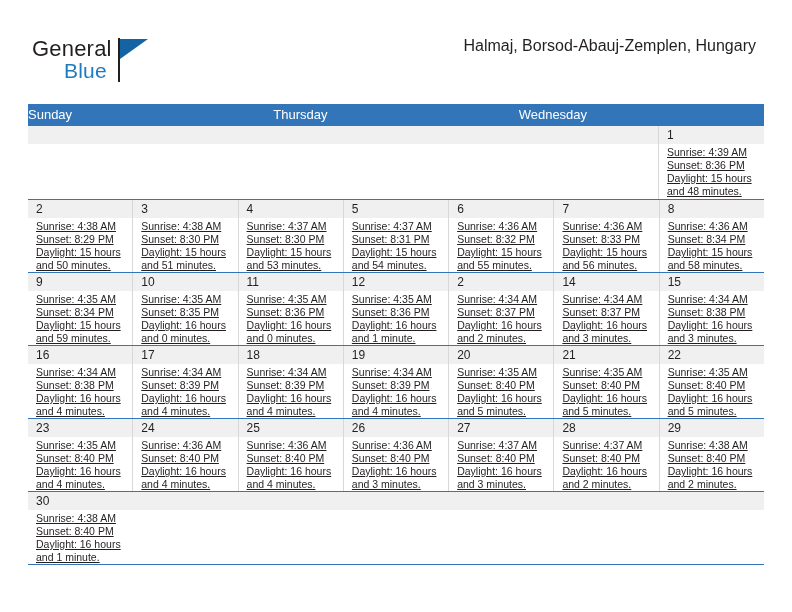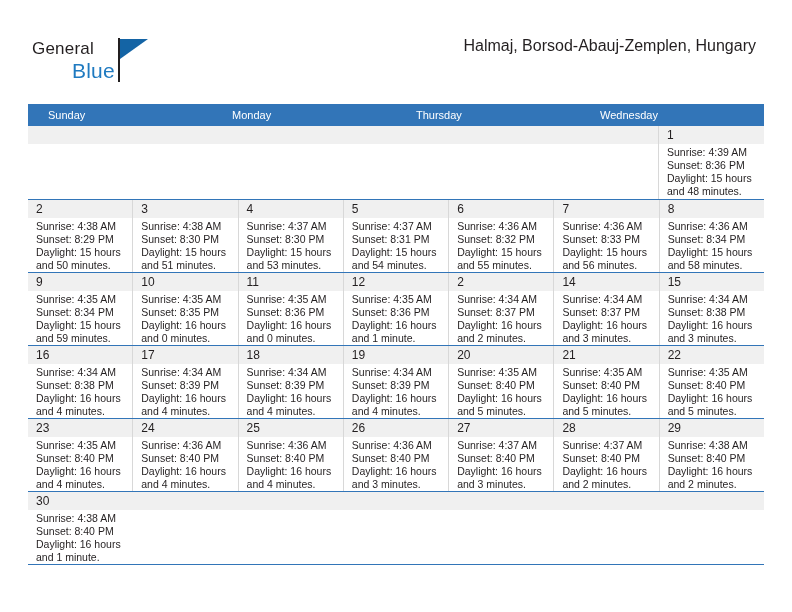--- a/index.html
+++ b/index.html
@@ -33,29 +33,29 @@
     position: absolute;
     left: 32px;
     top: 36px;
     width: 160px;
     height: 56px;
   }
   .brand-general {
     position: absolute;
     left: 0;
     top: 0;
-    font-size: 17px;
+    font-size: 22px;
     letter-spacing: 0.2px;
     color: #231f20;
     line-height: 26px;
     font-family: "Liberation Sans", sans-serif;
   }
   .brand-blue {
     position: absolute;
-    left: 40px;
+    left: 32px;
     top: 22px;
     font-size: 21px;
     letter-spacing: 0.2px;
     color: #1f7ac0;
     line-height: 26px;
     font-family: "Liberation Sans", sans-serif;
   }
   .brand-flag {
     position: absolute;
     left: 88px;
@@ -104,23 +104,23 @@
     width: 736px;
   }
   .cal-head {
     display: flex;
     background: #3275b8;
     height: 22px;
   }
   .cal-head .hcell {
     flex: 1 1 0;
     color: #ffffff;
-    font-size: 11px;
+    font-size: 13px;
     line-height: 22px;
-    padding-left: 20px;
+    padding-left: 0;
     box-sizing: border-box;
     white-space: nowrap;
     overflow: hidden;
   }
 
   .week {
     position: relative;
     border-top: 1.5px solid #3275b8;
     height: 73px;
     box-sizing: border-box;
@@ -157,20 +157,21 @@
   }
   .daynum {
     position: relative;
     height: 18px;
     line-height: 18px;
     font-size: 12px;
     color: #231f20;
   }
   .lines {
     margin-top: 2px;
+    text-decoration: underline;
   }
   .lines div {
     font-size: 10.5px;
     line-height: 13px;
     color: #231f20;
     white-space: nowrap;
   }
   .bottom-rule {
     border-top: 1.5px solid #3275b8;
     width: 736px;
@@ -192,21 +193,20 @@
 
     <div class="title-block">
       <div class="cal-subtitle">Halmaj, Borsod-Abauj-Zemplen, Hungary</div>
     </div>
 
   </div>
 
   <div class="calendar">
     <div class="cal-head" id="weekday-header">
         <div class="hcell">Sunday</div>
-        <div class="hcell">Monday</div>
         <div class="hcell">Thursday</div>
         <div class="hcell">Wednesday</div>
       </div>
     <div id="weeks-container">
         <div class="week">
           <div class="dateband"></div>
           <div class="cells">
             <div class="cell empty">
               <div class="daynum"></div>
               <div class="lines"></div>

